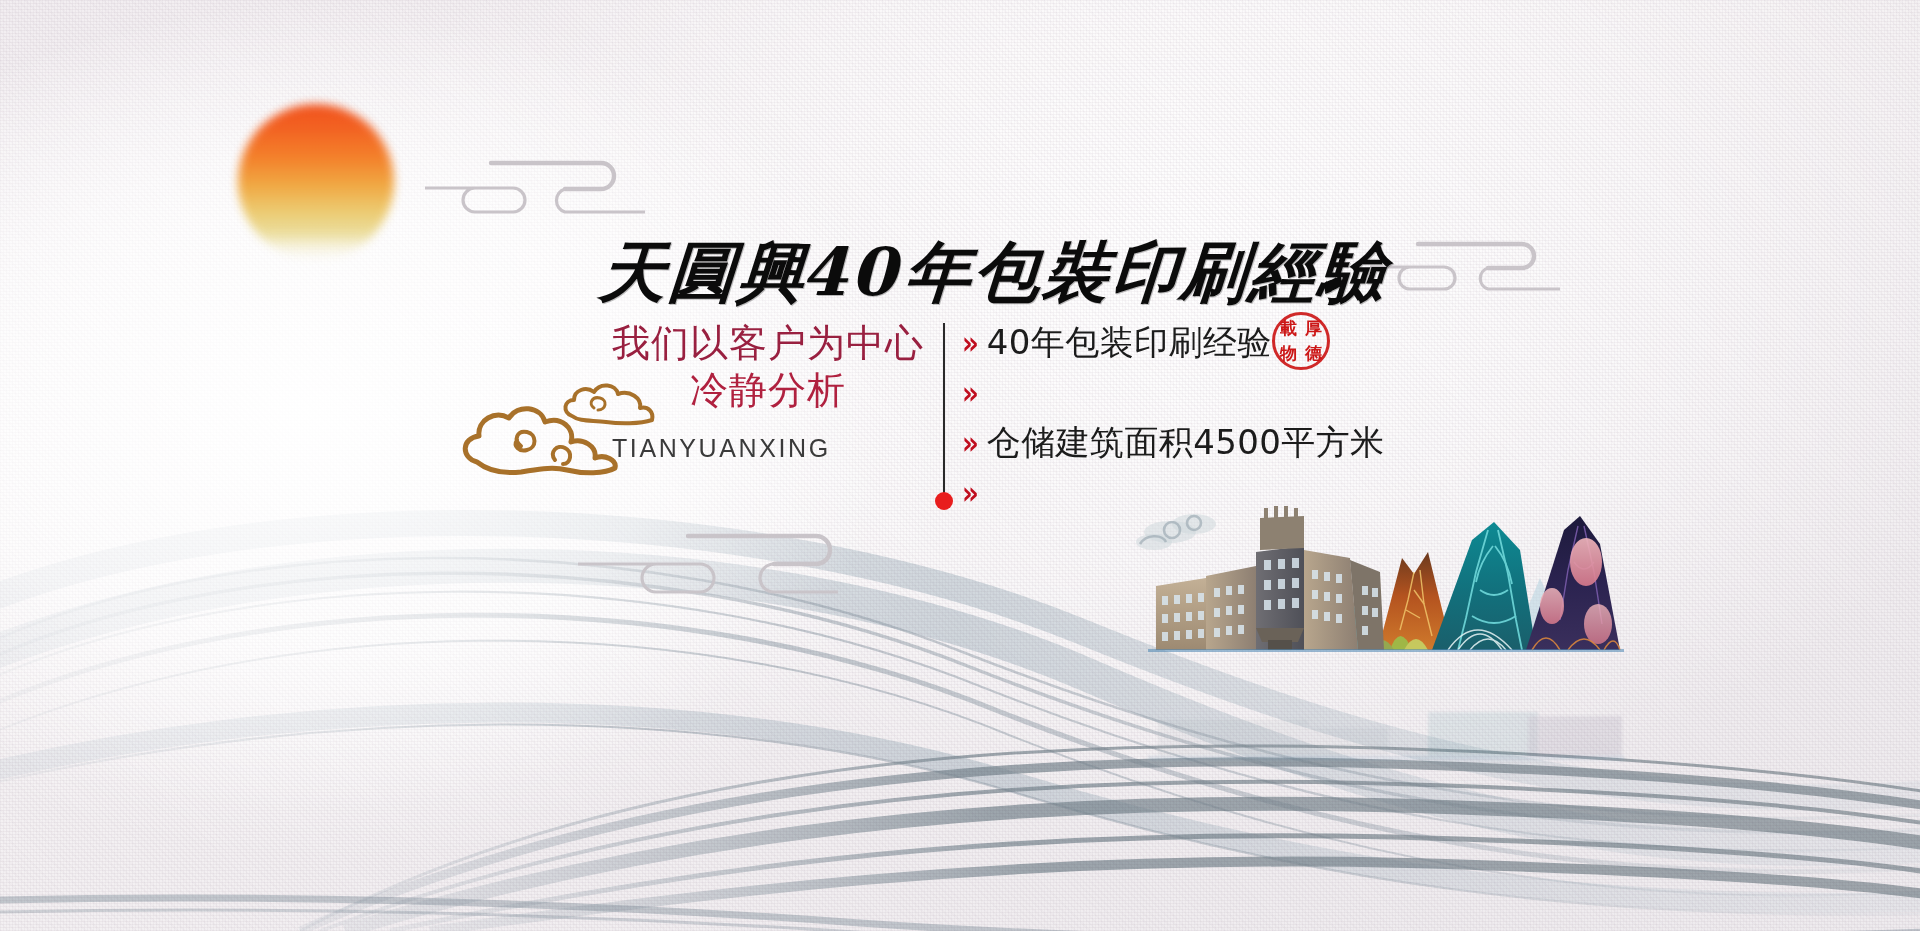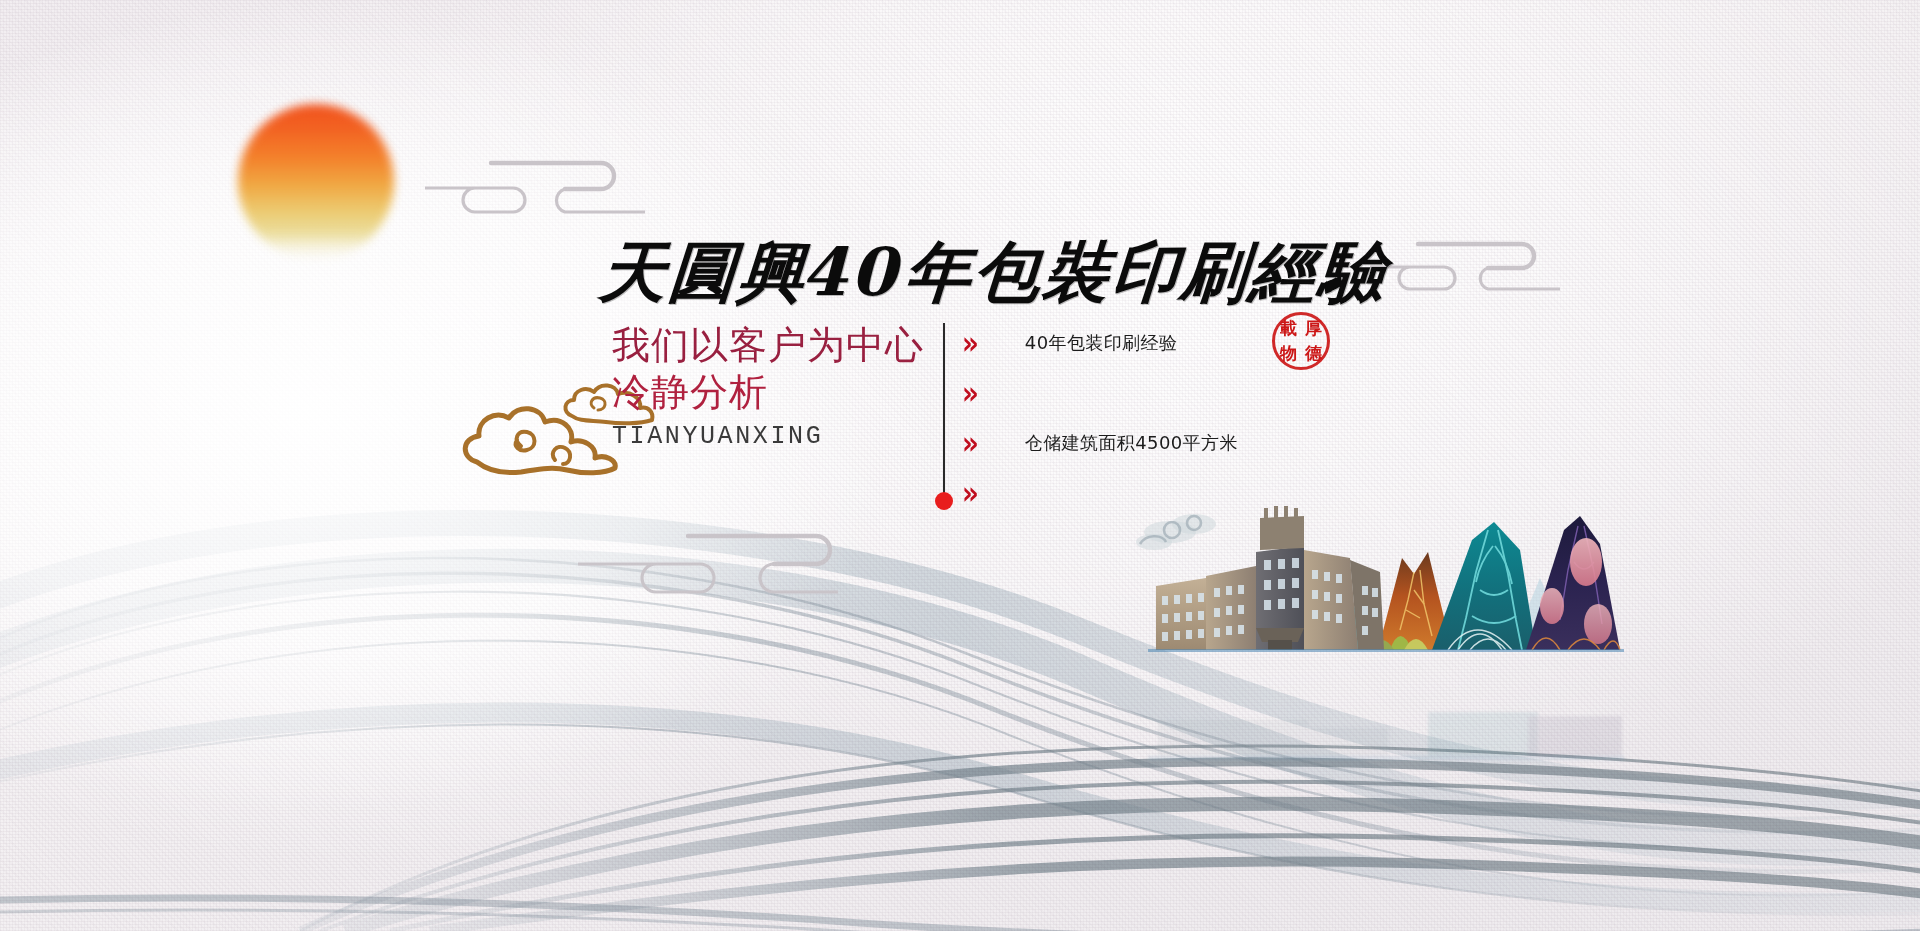--- a/index.html
+++ b/index.html
@@ -72,33 +72,33 @@
     letter-spacing:3px;
     color:#0b0b0b;
     white-space:nowrap;
     text-shadow:1px 1px 0 rgba(0,0,0,0.25);
     transform:skewX(-4deg);
   }
 
   
   #slogan { left:612px; top:322px; }
   #slogan .line {
-    font-family:Liberation Serif, serif;
+    font-family:Liberation Mono, monospace;
     font-size:38px;
     line-height:47px;
     color:#9c1740;
     letter-spacing:1px;
     white-space:nowrap;
   }
   #slogan .line.l1 { color:#992040; }
   #slogan .line.l2 { color:#a32042; }
-  #slogan .line.l3 { color:#b0213f; }
+  #slogan .line.l3 { color:#b0213f;text-align:center; }
   #slogan #brand-latin {
-    margin-top:6px;
-    font-family:Liberation Mono, monospace;
+    margin-top:18px;
+    font-family:Liberation Sans, sans-serif;
     font-size:25px;
     letter-spacing:2.6px;
     color:#3a3a3a;
     white-space:nowrap;
   }
 
   
   #divider-line {
     left:943px; top:323px;
     width:2px; height:175px;
@@ -124,24 +124,23 @@
     font-family:"DejaVu Sans", sans-serif;
     color:#c00d1e;
     font-size:26px;
     font-weight:bold;
     margin-right:8px;
     line-height:1;
     transform:scaleY(1.25);
   }
   .bullet .btxt {
     font-family:"DejaVu Sans", "Liberation Sans", sans-serif;
-    font-size:18px;
+    font-size:34px;
     color:#1c1c1c;
     letter-spacing:0.4px;
-    margin-left:38px;
   }
 
   
   #seal {
     left:1272px; top:312px;
     width:58px; height:58px;
   }
   #seal .ring {
     position:absolute; inset:0;
     border:3px solid #cc1717;

